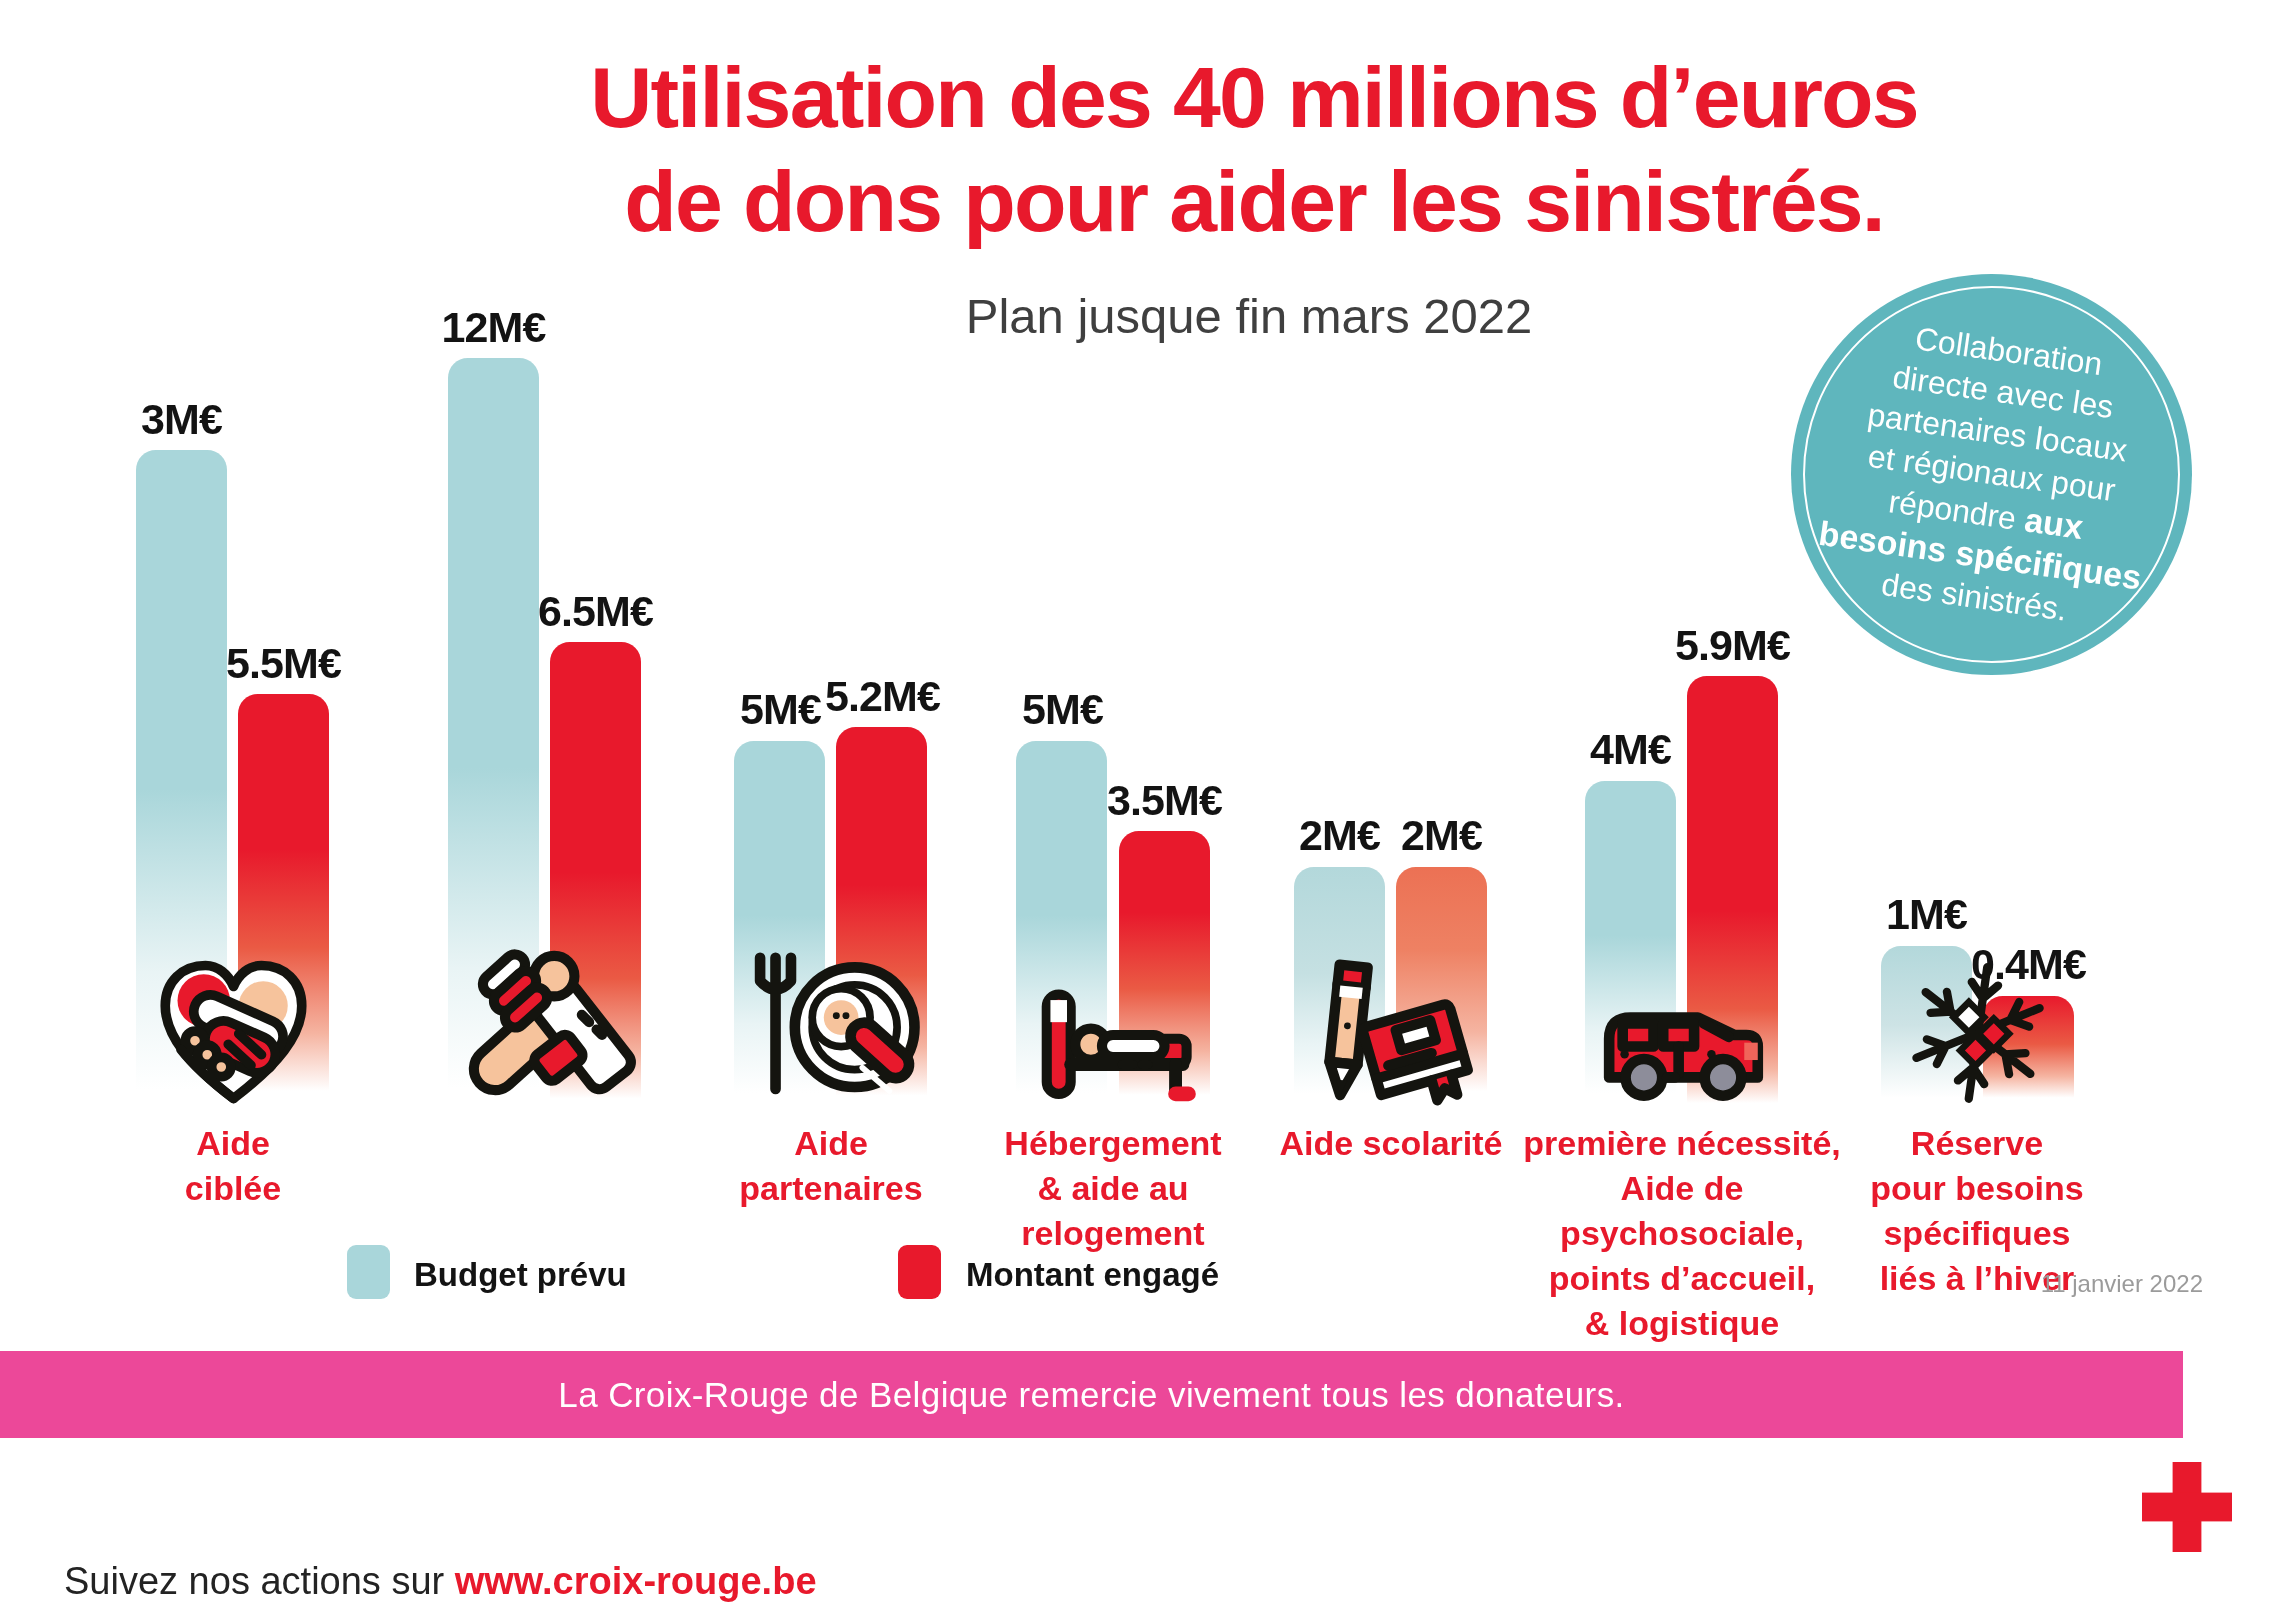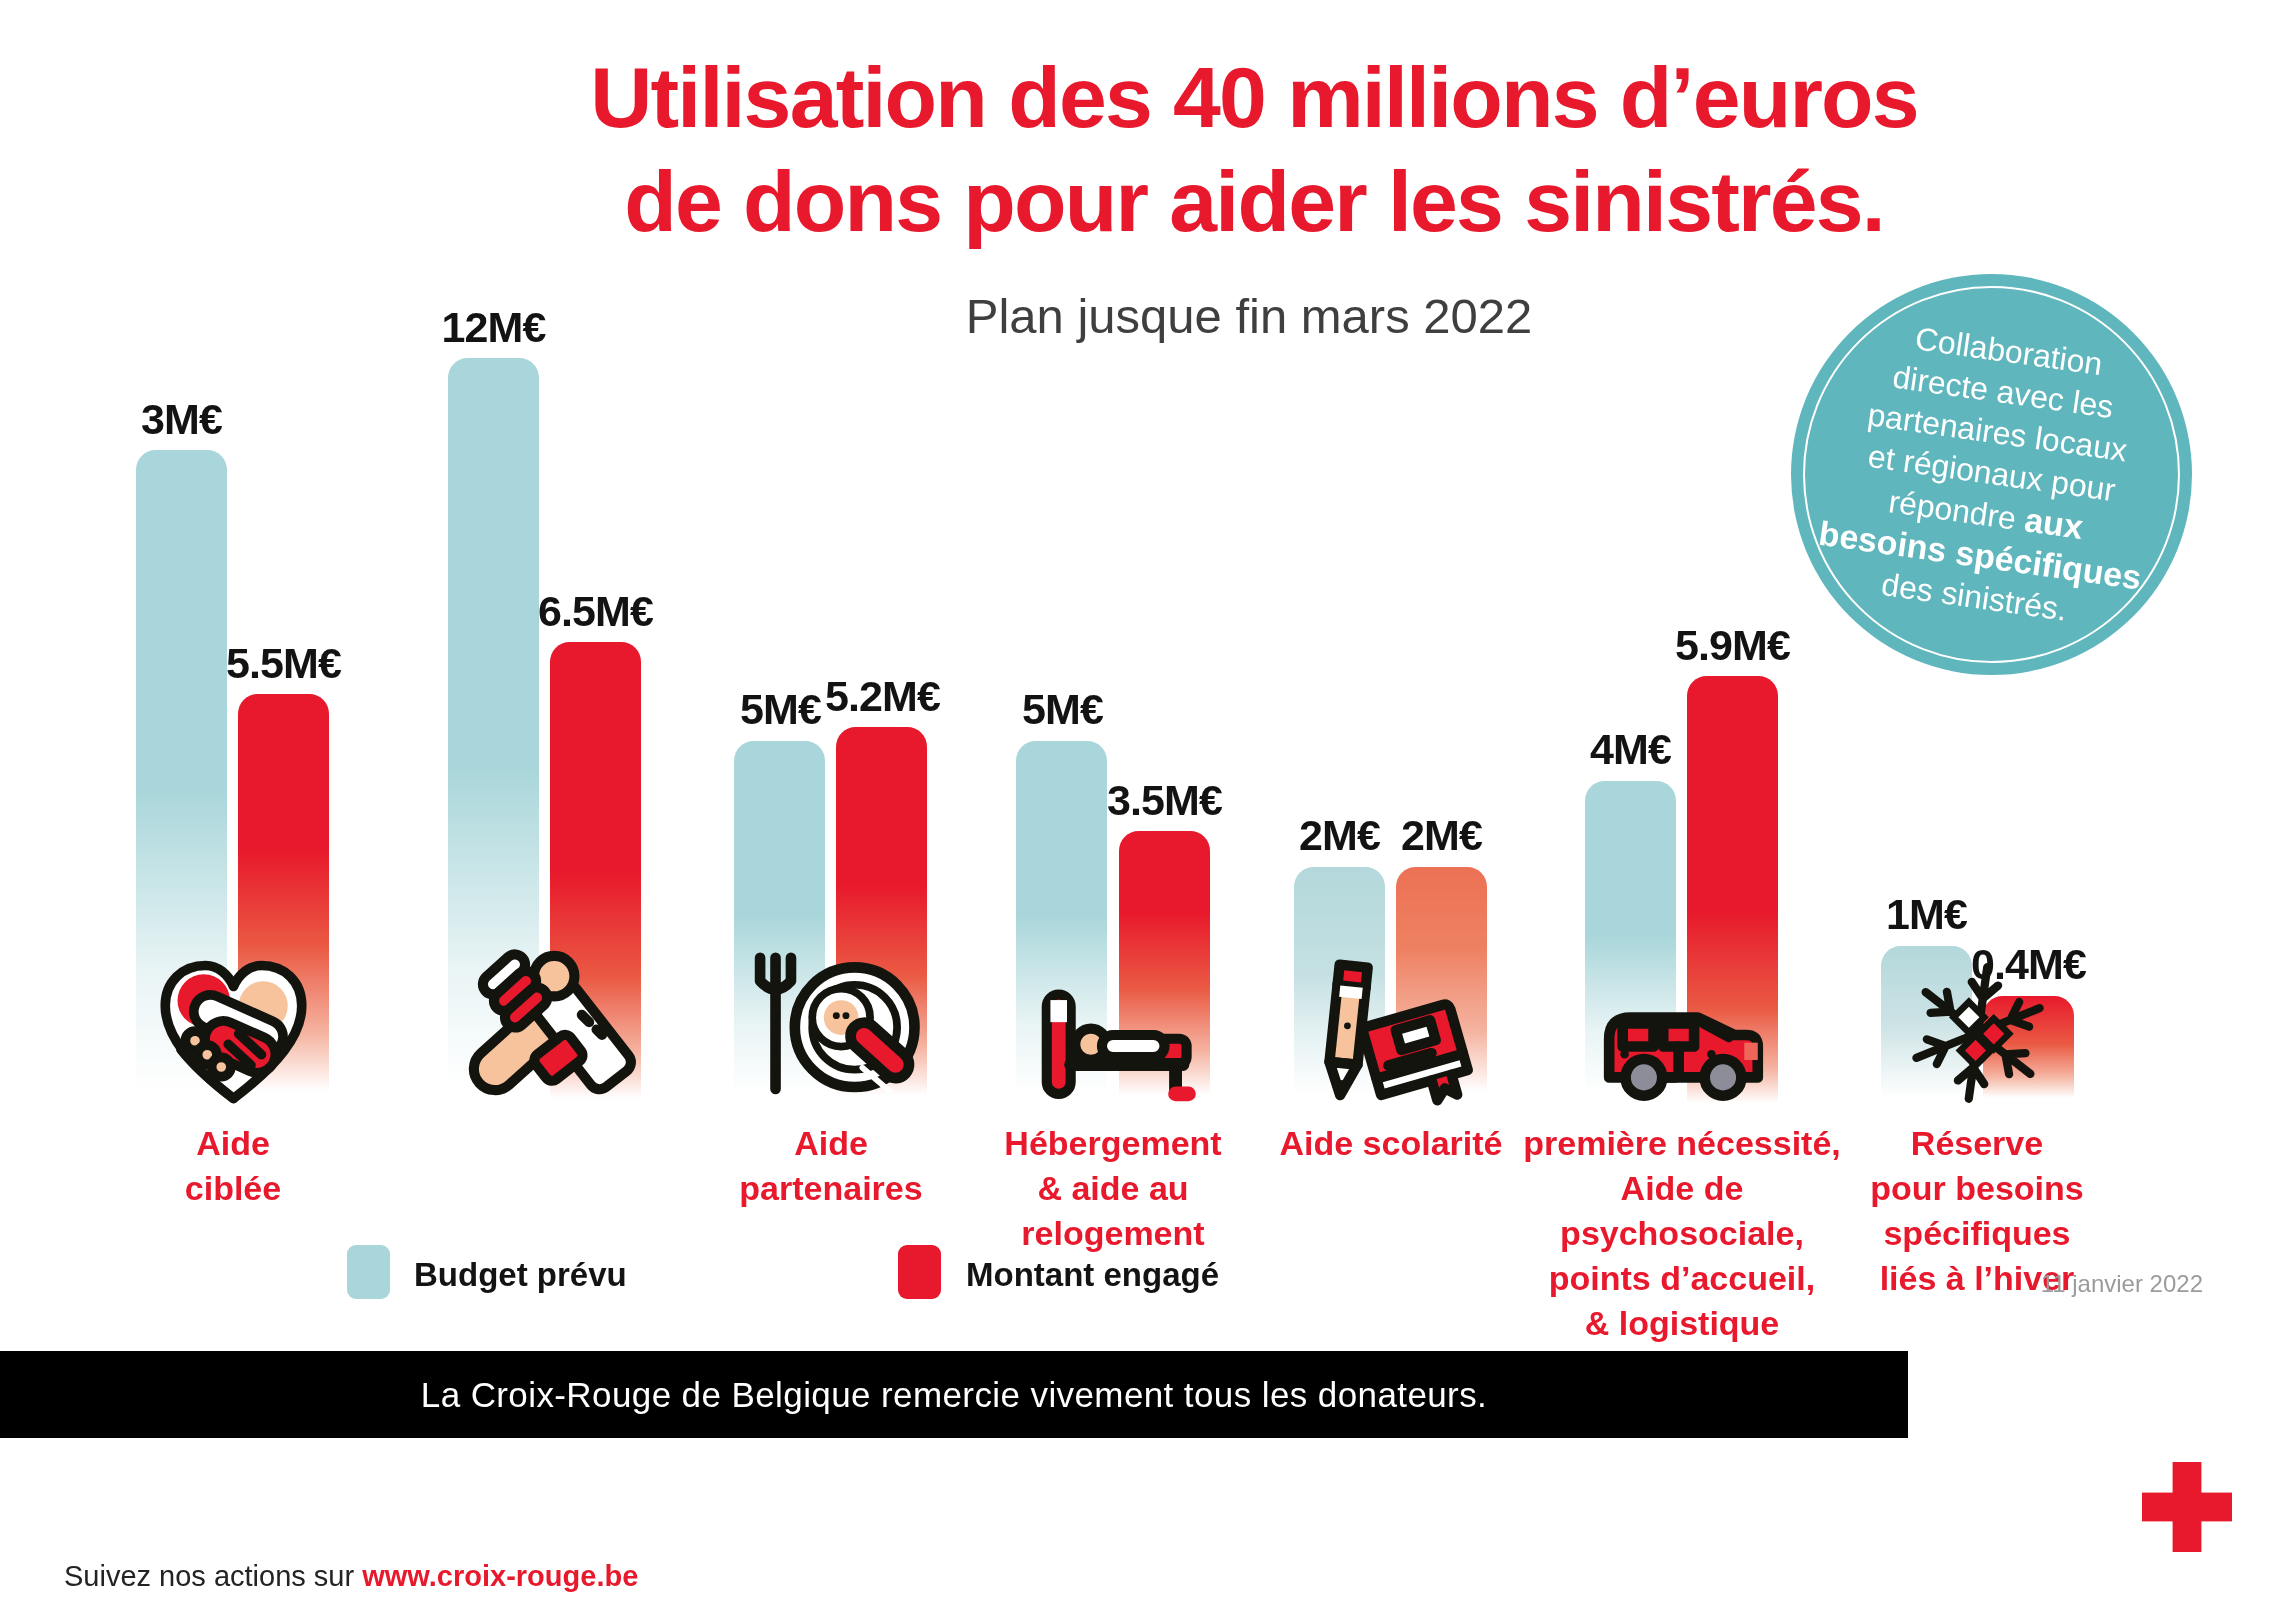--- a/index.html
+++ b/index.html
@@ -41,25 +41,25 @@
     position:absolute;width:358px;text-align:center;color:#e8192c;font-weight:800;
     font-size:34px;line-height:45px;
   }
   .cat-label span{display:block;}
   
   .legend-swatch{position:absolute;width:43px;height:54px;border-radius:9px;}
   .legend-label{position:absolute;font-size:33px;font-weight:800;color:#131313;white-space:nowrap;}
   
   .date-note{position:absolute;right:90px;top:1270px;font-size:24px;color:#9b9b9b;}
   .banner{
-    position:absolute;left:0;top:1351px;width:1908px;height:87px;background:#000000;
+    position:absolute;left:0;top:1351px;width:2183px;height:87px;background:#ec4899;
     display:flex;align-items:center;justify-content:center;
   }
   .banner-text{color:#ffffff;font-size:35px;font-weight:400;letter-spacing:0.4px;}
-  .footer-line{position:absolute;left:64px;top:1560px;font-size:29px;color:#232323;white-space:nowrap;}
+  .footer-line{position:absolute;left:64px;top:1560px;font-size:38px;color:#232323;white-space:nowrap;}
   .footer-url{color:#e8192c;font-weight:800;}
   .logo{
     position:absolute;right:61px;top:1462px;display:flex;align-items:flex-start;
   }
   .logo-textcol{text-align:right;margin-top:27px;}
   .logo-name{font-size:48px;font-weight:800;color:#16161f;letter-spacing:0px;line-height:48px;}
   .logo-subname{font-size:32px;font-weight:400;color:#16161f;line-height:36px;margin-top:1.8px;}
   .logo-cross{margin-left:27px;}
 </style>
 </head>

